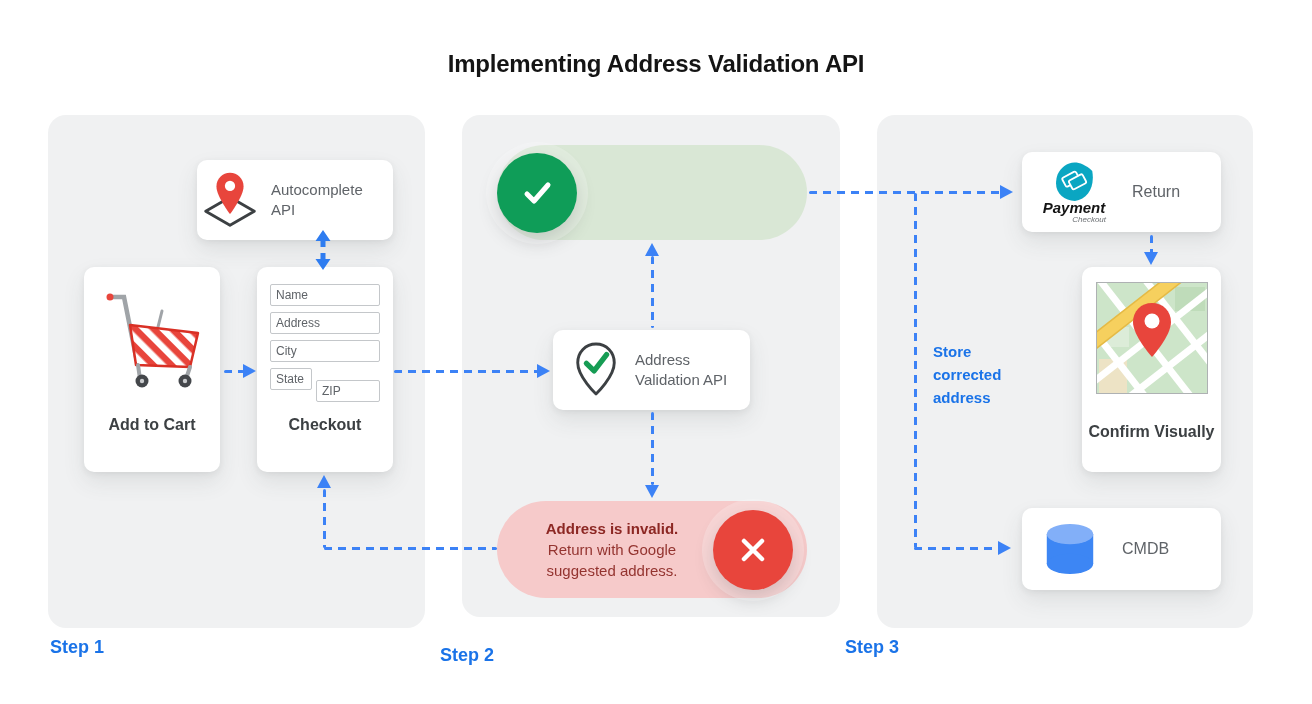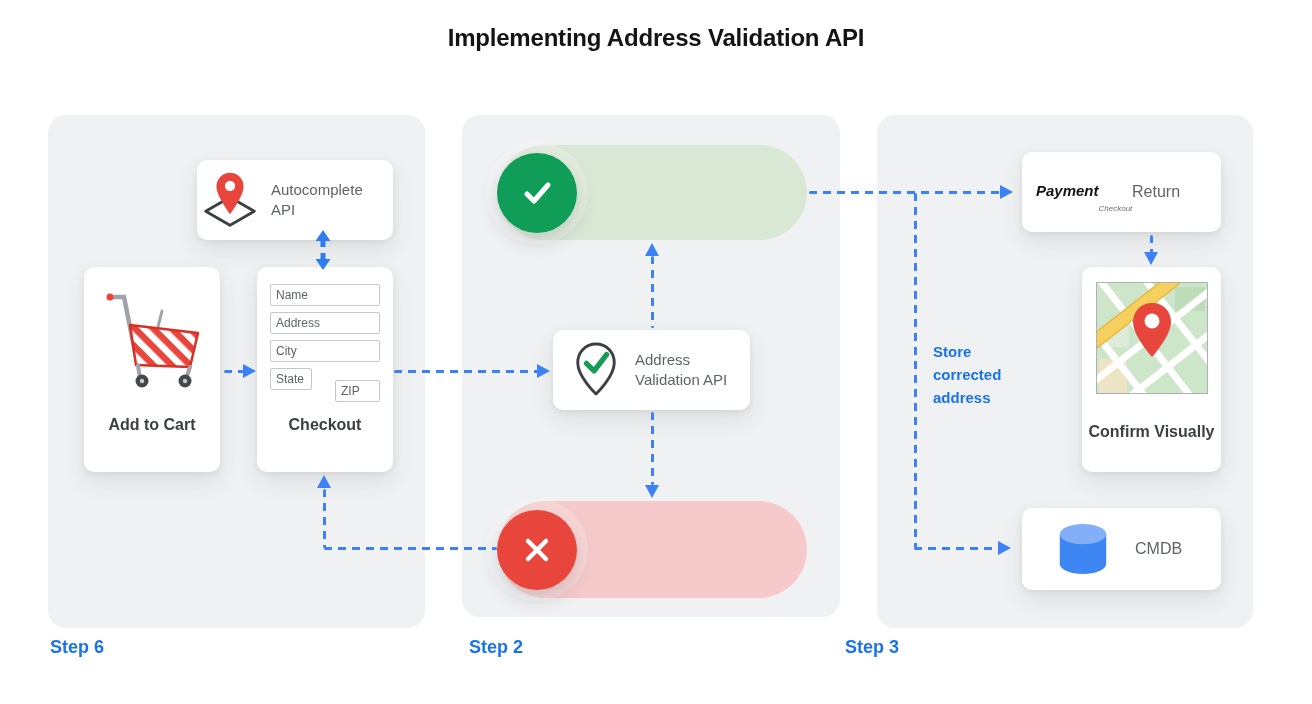--- a/index.html
+++ b/index.html
@@ -2,42 +2,42 @@
 <html><head>
 <meta charset="utf-8">
 <style>
   html,body{margin:0;padding:0;}
   body{
     width:1312px;height:704px;background:#ffffff;position:relative;overflow:hidden;
     font-family:"Liberation Sans", sans-serif;color:#3c4043;
   }
   .abs{position:absolute;}
   .page-title{
-    position:absolute;top:24px;left:0;width:100%;text-align:center;
+    position:absolute;top:50px;left:0;width:100%;text-align:center;
     font-size:24px;font-weight:800;color:#141414;letter-spacing:-0.2px;
   }
   .panel{position:absolute;background:#f0f1f2;border-radius:18px;}
   .step-label{position:absolute;top:637px;font-size:18px;font-weight:800;color:#1a73e8;}
   .card{
     position:absolute;background:#ffffff;border-radius:10px;
     box-shadow:0 10px 22px rgba(60,64,67,0.10), 0 2px 6px rgba(60,64,67,0.08);
   }
   .card-row{display:flex;align-items:center;}
   .api-label{font-size:15px;color:#5f6368;line-height:20px;}
   .node-label{font-weight:700;font-size:16px;color:#3c4043;text-align:center;}
   .gray-label{font-size:16px;color:#5f6368;}
   
   .fld{
     box-sizing:border-box;height:22px;border:1.5px solid #c4c7ca;border-radius:2px;
     font-size:12px;color:#5f6368;padding:0 5px;background:#fff;outline:none;width:100%;
     font-family:"Liberation Sans", sans-serif;
   }
   .fld::placeholder{color:#5f6368;opacity:1;}
   .fld-wrap{margin-bottom:6px;}
-  .fld-row{display:flex;gap:23px;}
+  .fld-row{display:flex;gap:4px;}
   
   .pill{position:absolute;display:flex;align-items:center;border-radius:60px;}
   .pill-valid{left:497px;top:145px;width:310px;height:95px;background:#d9e7d5;}
   .pill-invalid{left:497px;top:501px;width:310px;height:97px;background:#f6caca;}
   .pill-text{flex:1;text-align:center;padding-left:14px;font-size:15px;line-height:21px;}
   .pill-valid .pill-title{font-weight:800;color:#27552c;}
   .pill-valid .pill-sub{color:#2f5c35;}
   .pill-invalid .pill-title{font-weight:800;color:#8c2723;}
   .pill-invalid .pill-sub{color:#943430;width:170px;margin:0 auto;}
   .badge{
@@ -54,36 +54,36 @@
     background:repeating-linear-gradient(180deg,#3c82f6 0 8px,transparent 8px 14px);}
   .ah{position:absolute;width:0;height:0;}
   .ah-right{border-top:7px solid transparent;border-bottom:7px solid transparent;border-left:13px solid #3c82f6;}
   .ah-up{border-left:7px solid transparent;border-right:7px solid transparent;border-bottom:13px solid #3c82f6;}
   .ah-down{border-left:7px solid transparent;border-right:7px solid transparent;border-top:13px solid #3c82f6;}
   .store-note{
     position:absolute;left:933px;top:340px;width:104px;
     font-size:15px;font-weight:800;color:#1a73e8;line-height:23px;
   }
   
-  .logo-block{display:flex;flex-direction:row;align-items:center;width:76px;flex:0 0 auto;}
+  .logo-block{display:flex;flex-direction:column;align-items:center;width:76px;flex:0 0 auto;}
   .logo-title{font-size:15px;font-weight:800;font-style:italic;color:#141414;margin-top:-3px;}
   .logo-sub{font-size:8px;font-style:italic;color:#6b6f73;margin-top:-1px;align-self:flex-end;margin-right:6px;}
   .map-frame{border:1px solid #aeb1b3;display:block;}
 </style>
 </head>
 <body>
 
 <div class="page-title">Implementing Address Validation API</div>
 
 <div class="panel" style="left:48px;top:115px;width:377px;height:513px;"></div>
 <div class="panel" style="left:462px;top:115px;width:378px;height:502px;"></div>
 <div class="panel" style="left:877px;top:115px;width:376px;height:513px;"></div>
 
-<div class="step-label" style="left:50px;">Step 6</div>
-<div class="step-label" style="left:469px;">Step 2</div>
+<div class="step-label" style="left:50px;">Step 1</div>
+<div class="step-label" style="left:440px;margin-top:8px;">Step 2</div>
 <div class="step-label" style="left:845px;">Step 3</div>
 
 <div class="card card-row" style="left:197px;top:160px;width:196px;height:80px;padding:0 4px;box-sizing:border-box;gap:12px;">
   <span style="flex:0 0 auto;display:flex;">
     <svg width="58" height="58" viewBox="0 0 62 60">
       <polygon points="31,27 57,42 31,57 5,42" fill="#ffffff" stroke="#3c4043" stroke-width="3" stroke-linejoin="round"></polygon>
       <path d="M31 1 C23 1 16.5 7.5 16.5 15.5 C16.5 26 31 45 31 45 C31 45 45.5 26 45.5 15.5 C45.5 7.5 39 1 31 1 Z" fill="#e8453c"></path>
       <circle cx="31" cy="15" r="5.5" fill="#ffffff"></circle>
     </svg>
   </span>
@@ -136,20 +136,24 @@
   <span style="flex:0 0 auto;display:flex;">
     <svg width="50" height="58" viewBox="0 0 52 60">
       <path d="M26 3 C15 3 7 11.5 7 22.5 C7 37 26 55 26 55 C26 55 45 37 45 22.5 C45 11.5 37 3 26 3 Z" fill="#ffffff" stroke="#3c4043" stroke-width="3" stroke-linejoin="round"></path>
       <path d="M16 23 L24 31 L37 14" stroke="#169c54" stroke-width="5.5" fill="none" stroke-linecap="round" stroke-linejoin="round"></path>
     </svg>
   </span>
   <span class="api-label" style="width:108px;">Address Validation API</span>
 </div>
 
 <div class="pill pill-invalid">
+  <div class="pill-text">
+    <div class="pill-title">Address is invalid.</div>
+    <div class="pill-sub">Return with Google suggested address.</div>
+  </div>
   <div class="badge badge-invalid">
     <svg width="36" height="36" viewBox="0 0 36 36">
       <path d="M9 9 L27 27 M27 9 L9 27" stroke="#ffffff" stroke-width="4.5" stroke-linecap="round"></path>
     </svg>
   </div>
 </div>
 
 <div class="card card-row" style="left:1022px;top:152px;width:199px;height:80px;padding:0 14px;box-sizing:border-box;gap:20px;">
   <span class="logo-block">
     <svg width="46" height="42" viewBox="0 0 50 46">
@@ -180,21 +184,21 @@
         <rect x="82" y="-50" width="7" height="210" fill="#ffffff"></rect>
         <rect x="-50" y="16" width="210" height="13" fill="#f6d05e" stroke="#e5ba45" stroke-width="1.5"></rect>
       </g>
       <path d="M55 20 C44 20 36 28 36 39 C36 53 55 74 55 74 C55 74 74 53 74 39 C74 28 66 20 55 20 Z" fill="#e8453c"></path>
       <circle cx="55" cy="38" r="7.5" fill="#ffffff"></circle>
     </svg>
   </span>
   <span class="node-label" style="position:absolute;bottom:30px;left:0;width:100%;line-height:21px;">Confirm Visually</span>
 </div>
 
-<div class="card card-row" style="left:1022px;top:508px;width:199px;height:82px;padding:0 35px;box-sizing:border-box;gap:26px;">
+<div class="card card-row" style="left:1022px;top:508px;width:199px;height:82px;padding:0 22px;box-sizing:border-box;gap:26px;">
   <span style="flex:0 0 auto;display:flex;">
     <svg width="52" height="54" viewBox="0 0 56 58">
       <rect x="3" y="13" width="50" height="32" fill="#3d86f4"></rect>
       <ellipse cx="28" cy="45" rx="25" ry="11" fill="#3d86f4"></ellipse>
       <ellipse cx="28" cy="13" rx="25" ry="11" fill="#82aff8"></ellipse>
     </svg>
   </span>
   <span class="gray-label">CMDB</span>
 </div>
 

